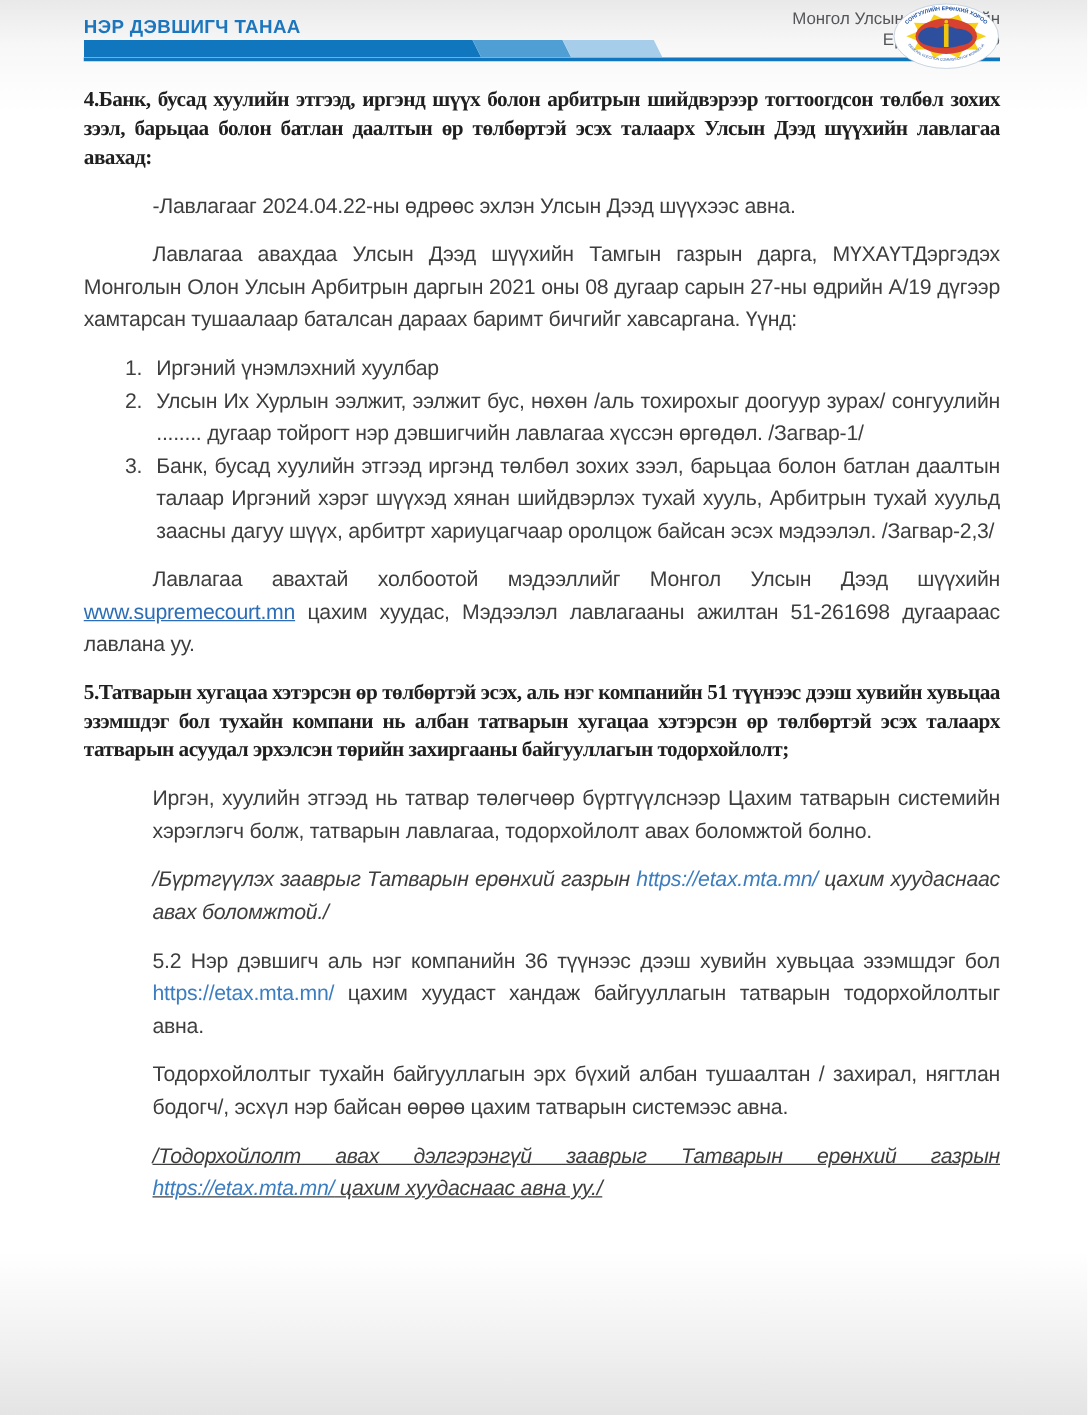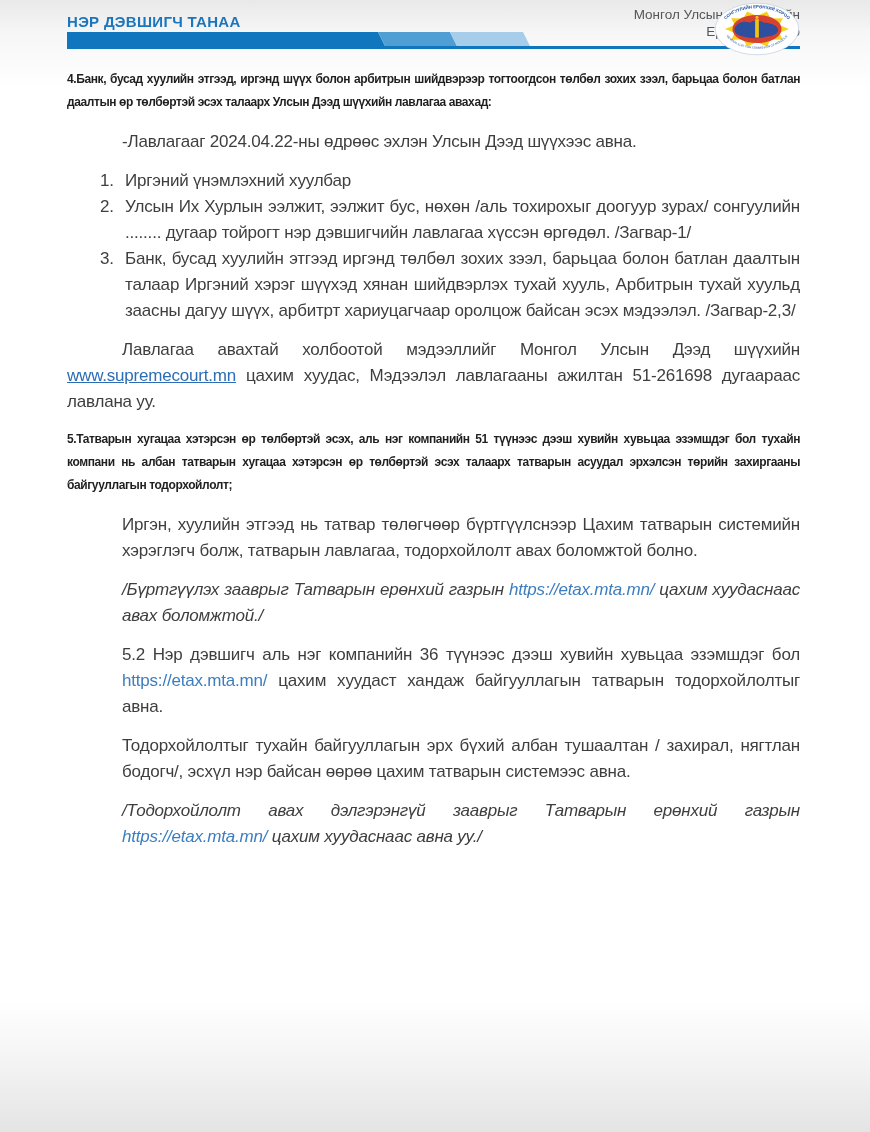--- a/index.html
+++ b/index.html
@@ -24,34 +24,34 @@
   .seg-med   { left:311px; width:86px; background:#4f9fd4; clip-path:polygon(0 0,72px 0,79px 14px,7px 14px); }
   .seg-light { left:383px; width:88px; background:#a6cde9; clip-path:polygon(0 0,73px 0,80px 14px,7px 14px); }
   .logo { position:absolute; left:714px; top:2px; width:86px; height:54px; }
   
   .content {
     position:absolute; left:67px; top:68px; width:733px;
     font-size:17px; line-height:26px; color:#3e3e3e;
     text-align:justify; letter-spacing:-.2px;
   }
   .h {
-    font-weight:bold; font-size:12px; line-height:23px; color:#1f1f1f;
-    letter-spacing:-.4px; margin:0 0 15px;
+    font-weight:bold; font-size:17px; line-height:23px; color:#1f1f1f;
+    letter-spacing:-.4px; margin:0 0 15px;font-family:Liberation Serif, serif;
   }
   .p  { margin:0 0 13px; }
   .indent-first { text-indent:55px; }
   .ol { margin:0 0 13px 33px; }
   .ol-item { display:flex; margin:0; }
   .ol-num { flex:0 0 25px; }
   .ol-text { flex:1; text-align:justify; }
   .block { margin-left:55px; }
   .note { font-style:italic; }
   .link { color:#3c7dc0; text-decoration:none; }
   .link-u { color:#2d6db5; }
-  .mb0 { margin-bottom:0; }
+  .mb0 { margin-bottom:0;text-decoration:underline; }
 </style>
 </head>
 <body>
 
 <div class="page">
 
   <div class="header-title">НЭР ДЭВШИГЧ ТАНАА</div>
   <div class="header-org">
     <div>Монгол Улсын Сонгуулийн</div>
     <div>Ерөнхий хороо</div>
@@ -82,20 +82,21 @@
       <textPath href="#arcBot" startOffset="50%" text-anchor="middle">GENERAL ELECTION COMMISSION OF MONGOLIA</textPath>
     </text>
   </svg>
 
   <div class="content">
 
     <p class="h">4.Банк, бусад хуулийн этгээд, иргэнд шүүх болон арбитрын шийдвэрээр тогтоогдсон төлбөл зохих зээл, барьцаа болон батлан даалтын өр төлбөртэй эсэх талаарх Улсын Дээд шүүхийн лавлагаа авахад:</p>
 
     <p class="p indent-first">-Лавлагааг 2024.04.22-ны өдрөөс эхлэн Улсын Дээд шүүхээс авна.</p>
 
+    <p class="p indent-first">Лавлагаа авахдаа Улсын Дээд шүүхийн Тамгын газрын дарга, МҮХАҮТДэргэдэх Монголын Олон Улсын Арбитрын даргын 2021 оны 08 дугаар сарын 27-ны өдрийн А/19 дүгээр  хамтарсан тушаалаар баталсан дараах баримт бичгийг хавсаргана.  Үүнд:</p>
 
     <div class="ol">
       <div class="ol-item">
         <span class="ol-num">1.</span>
         <span class="ol-text">Иргэний үнэмлэхний  хуулбар</span>
       </div>
       <div class="ol-item">
         <span class="ol-num">2.</span>
         <span class="ol-text">Улсын Их Хурлын ээлжит, ээлжит бус, нөхөн /аль тохирохыг доогуур зурах/ сонгуулийн ........ дугаар тойрогт нэр дэвшигчийн лавлагаа хүссэн өргөдөл. /Загвар-1/</span>
       </div>

